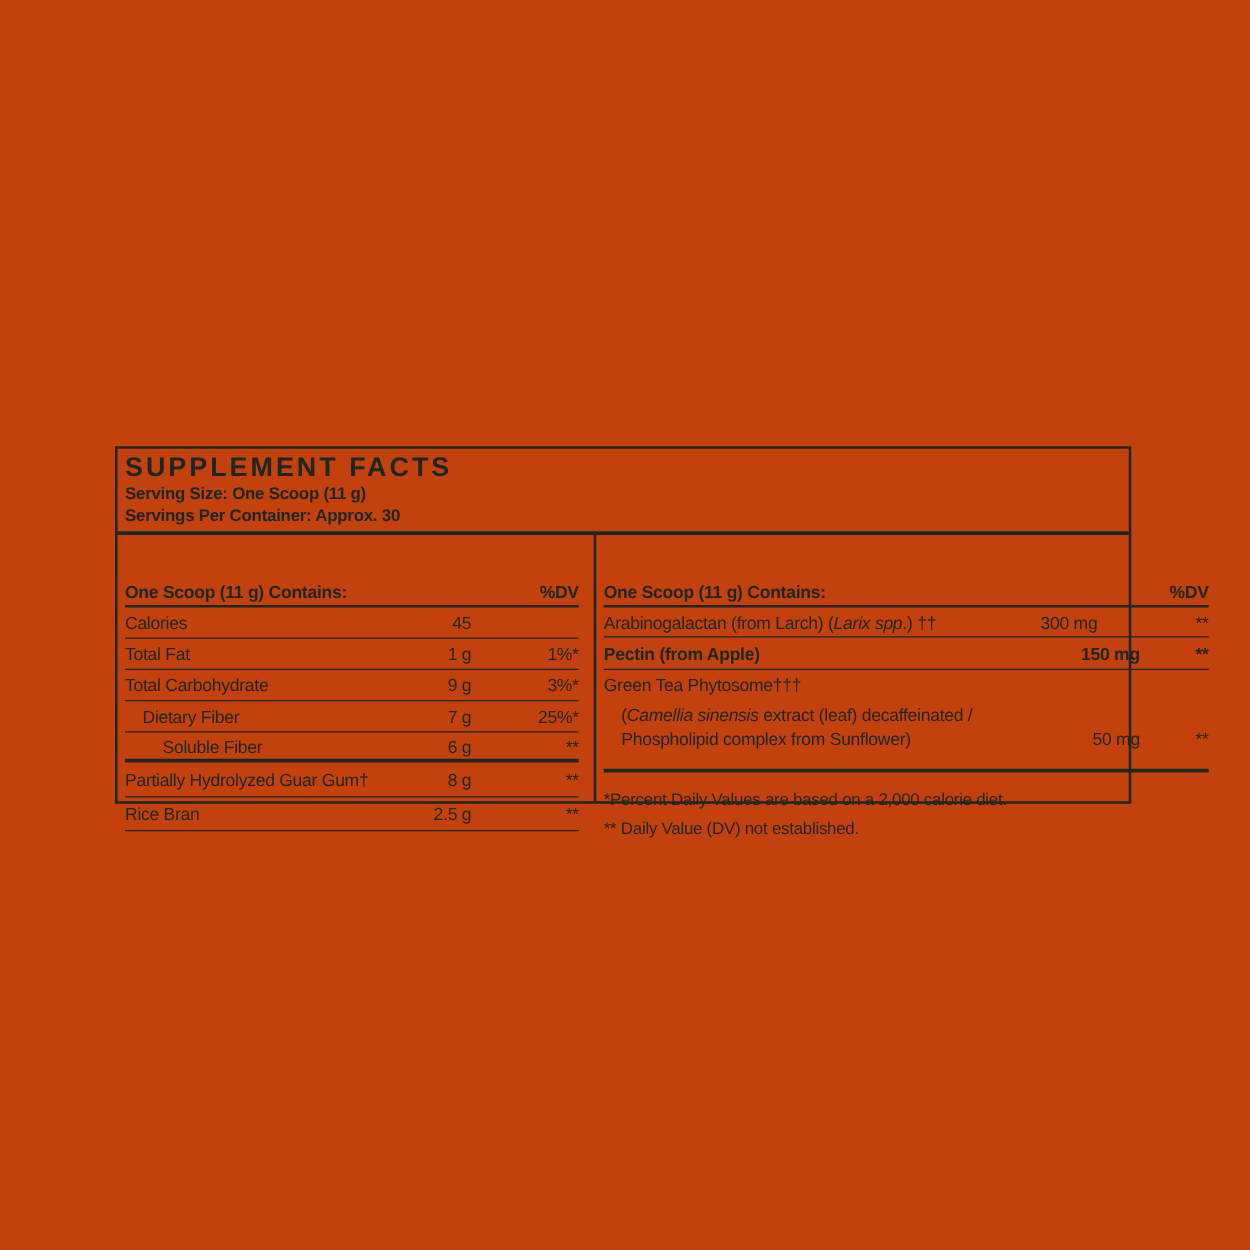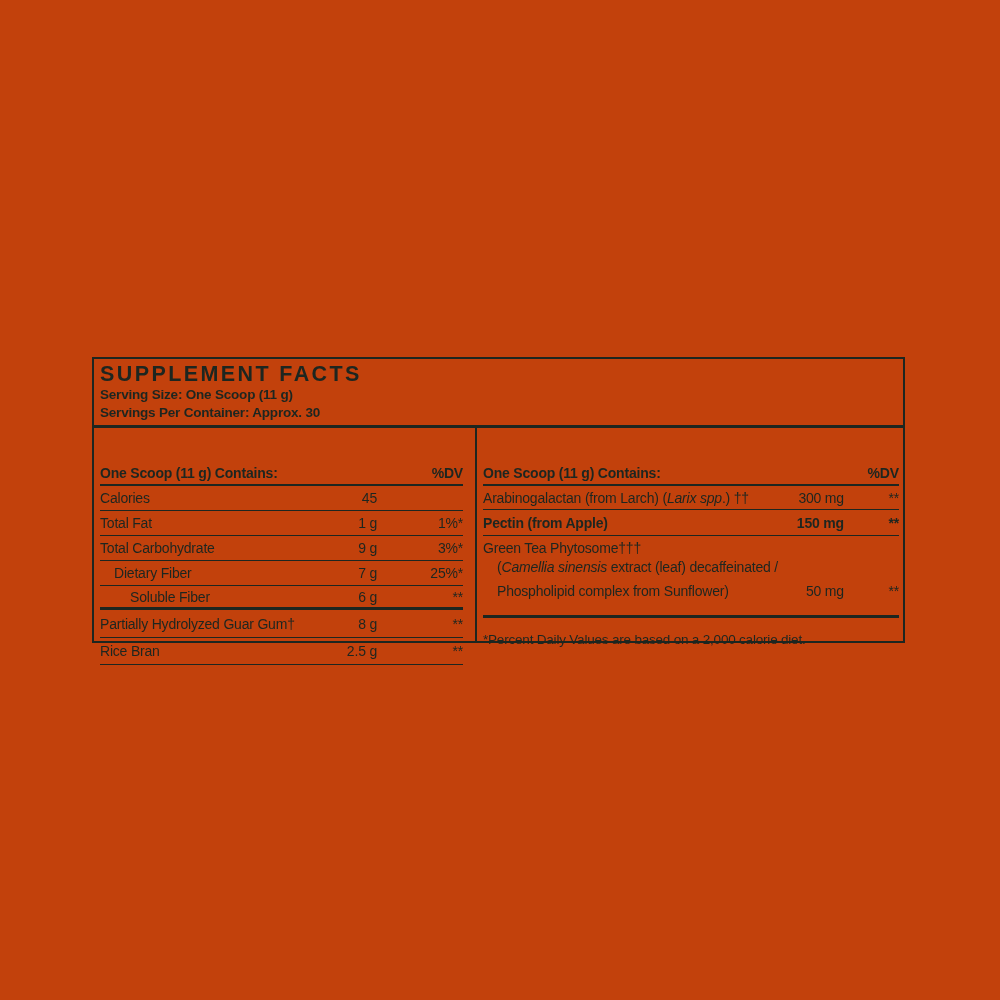--- a/index.html
+++ b/index.html
@@ -46,35 +46,35 @@
     height:23px;border-bottom:2px solid var(--ink);
     display:flex;align-items:center;justify-content:space-between;
     font-weight:bold;white-space:nowrap;margin-top:33px;
   }
   .row{
     display:flex;align-items:center;
     border-bottom:1px solid var(--ink);
     white-space:nowrap;
   }
   .r24{height:24px;}
-  .r23{height:23px;}
+  .r23{height:23px;gap:34px;}
   .r25{height:25px;font-weight:bold;}
   .r-sf{height:21px;border-bottom:3px solid var(--ink);}
   .r-guar{height:27px;}
   .r-rice{height:26px;}
   .nm{flex:1;min-width:0;}
   .ind1{padding-left:14px;}
   .ind2{padding-left:30px;}
   .amt{width:90px;text-align:right;flex:0 0 90px;}
   .dvv{width:86px;text-align:right;flex:0 0 86px;}
   .col-right .amt{width:95px;flex:0 0 95px;}
   .col-right .dvv{width:55px;flex:0 0 55px;}
   .gt-block{border-bottom:3px solid var(--ink);padding-bottom:14px;}
   .gt-l1{height:23px;display:flex;align-items:center;white-space:nowrap;}
-  .gt-l2{height:21px;display:flex;align-items:flex-start;white-space:nowrap;}
+  .gt-l2{height:21px;display:flex;align-items:flex-end;white-space:nowrap;}
   .gt-l3{height:21px;display:flex;align-items:center;white-space:nowrap;}
   .gt-l2 .nm,.gt-l3 .nm{padding-left:14px;}
   .foot{margin-top:10px;font-size:13.5px;}
   .foot-line{line-height:23px;white-space:nowrap;}
   i{font-style:italic;}
 </style>
 </head>
 <body>
 
 <div class="page">
@@ -168,18 +168,19 @@
           </div>
           <div class="gt-l3">
             <span class="nm">Phospholipid complex from Sunflower)</span>
             <span class="amt">50 mg</span>
             <span class="dvv">**</span>
           </div>
         </div>
 
         <div class="foot">
           <div class="foot-line">*Percent Daily Values are based on a 2,000 calorie diet.</div>
+          <div class="foot-line">** Daily Value (DV) not established.</div>
         </div>
       </div>
 
     </div>
   </div>
 </div>
 
 </body></html>

